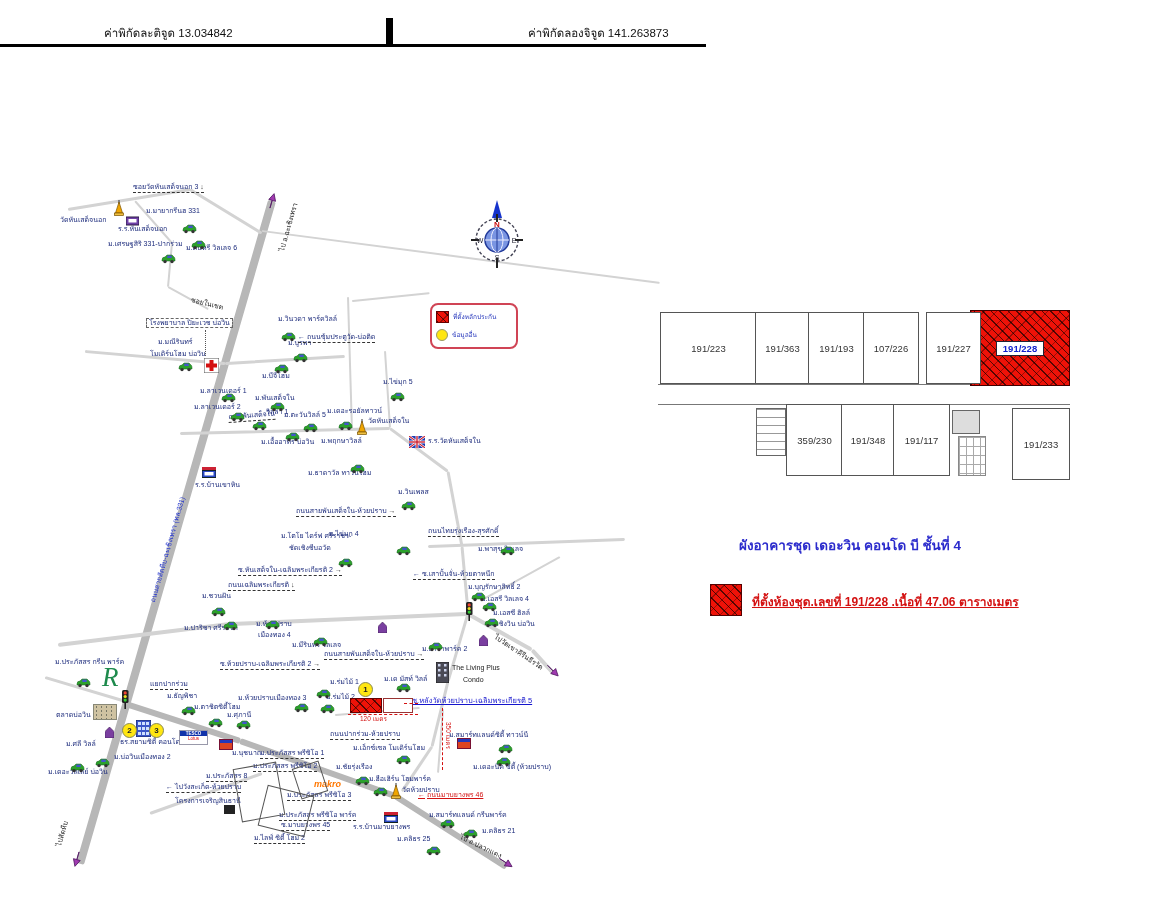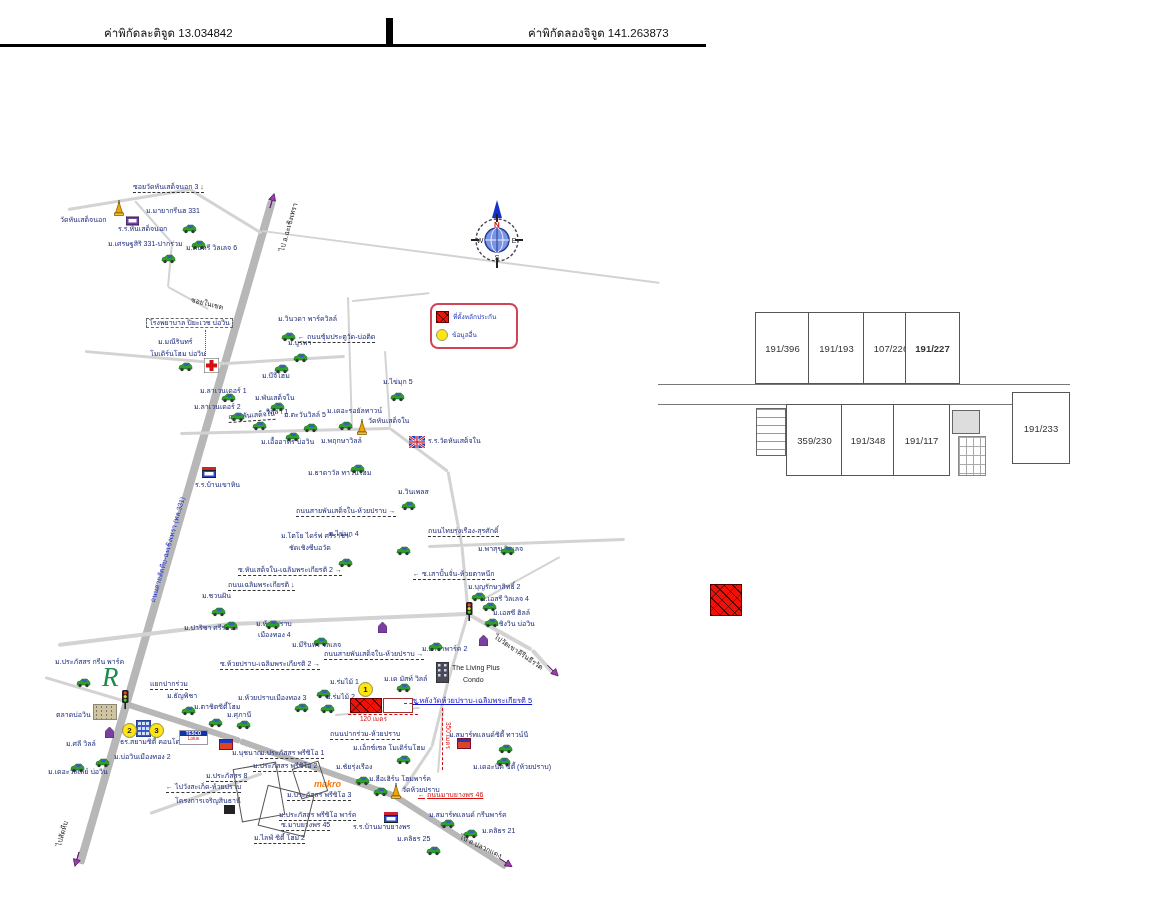--- a/index.html
+++ b/index.html
@@ -664,44 +664,52 @@
   <div class="meas-v" style="left:442px;top:708px;height:62px;"></div>
   <div class="meas-h" style="left:404px;top:703px;width:14px;"></div>
   <div class="dotlead" style="left:205px;top:330px;height:26px;"></div>
   <div class="sketch" style="left:237px;top:765px;width:42px;height:52px;transform:rotate(-10deg);"></div>
   <div class="sketch" style="left:262px;top:790px;width:46px;height:40px;transform:rotate(14deg);"></div>
   <div class="sketch" style="left:296px;top:764px;width:26px;height:30px;transform:rotate(-18deg);"></div>
 
   <div id="plan">
     <div class="cline" style="top:76px;"></div>
     <div class="cline" style="top:96px;"></div>
+    <div id="red-room" class="hatch" style="left:312px;top:2px;width:98px;height:74px;">
+      <span class="tag">191/228</span>
+    </div>
     <div class="stairs" style="left:98px;top:100px;width:28px;height:46px;"></div>
     <div class="utilbox" style="left:294px;top:102px;width:26px;height:22px;"></div>
     <div class="utilhatch" style="left:300px;top:128px;width:26px;height:38px;"></div>
+  <div class="room" style="left: 2px; top: 4px; width: 95px; height: 70px;">
+        <span>191/223</span>
+      </div>
       <div class="room" style="left: 97px; top: 4px; width: 53px; height: 70px;">
-        <span>191/396</span>
+        <span>191/363</span>
       </div>
       <div class="room" style="left: 150px; top: 4px; width: 55px; height: 70px;">
         <span>191/193</span>
       </div>
       <div class="room" style="left: 205px; top: 4px; width: 54px; height: 70px;">
         <span>107/226</span>
       </div>
-      <div class="room" style="left: 247px; top: 4px; width: 53px; height: 70px; font-weight: bold;">
+      <div class="room" style="left: 268px; top: 4px; width: 53px; height: 70px;">
         <span>191/227</span>
       </div>
       <div class="room" style="left: 128px; top: 96px; width: 55px; height: 70px;">
         <span>359/230</span>
       </div>
       <div class="room" style="left: 183px; top: 96px; width: 52px; height: 70px;">
         <span>191/348</span>
       </div>
       <div class="room" style="left: 235px; top: 96px; width: 55px; height: 70px;">
         <span>191/117</span>
       </div>
-      <div class="room" style="left: 354px; top: 84px; width: 56px; height: 70px; text-align: center;">
+      <div class="room" style="left: 354px; top: 100px; width: 56px; height: 70px; text-align: center;">
         <span>191/233</span>
       </div>
     </div>
 
+  <div id="plan-title">ผังอาคารชุด เดอะวิน คอนโด บี  ชั้นที่ 4</div>
   <div id="unit-hatch" class="hatch"></div>
+  <div id="unit-note">ที่ตั้งห้องชุด.เลขที่ 191/228 .เนื้อที่ 47.06 ตารางเมตร</div>
 
 </div>
 
 </body></html>

